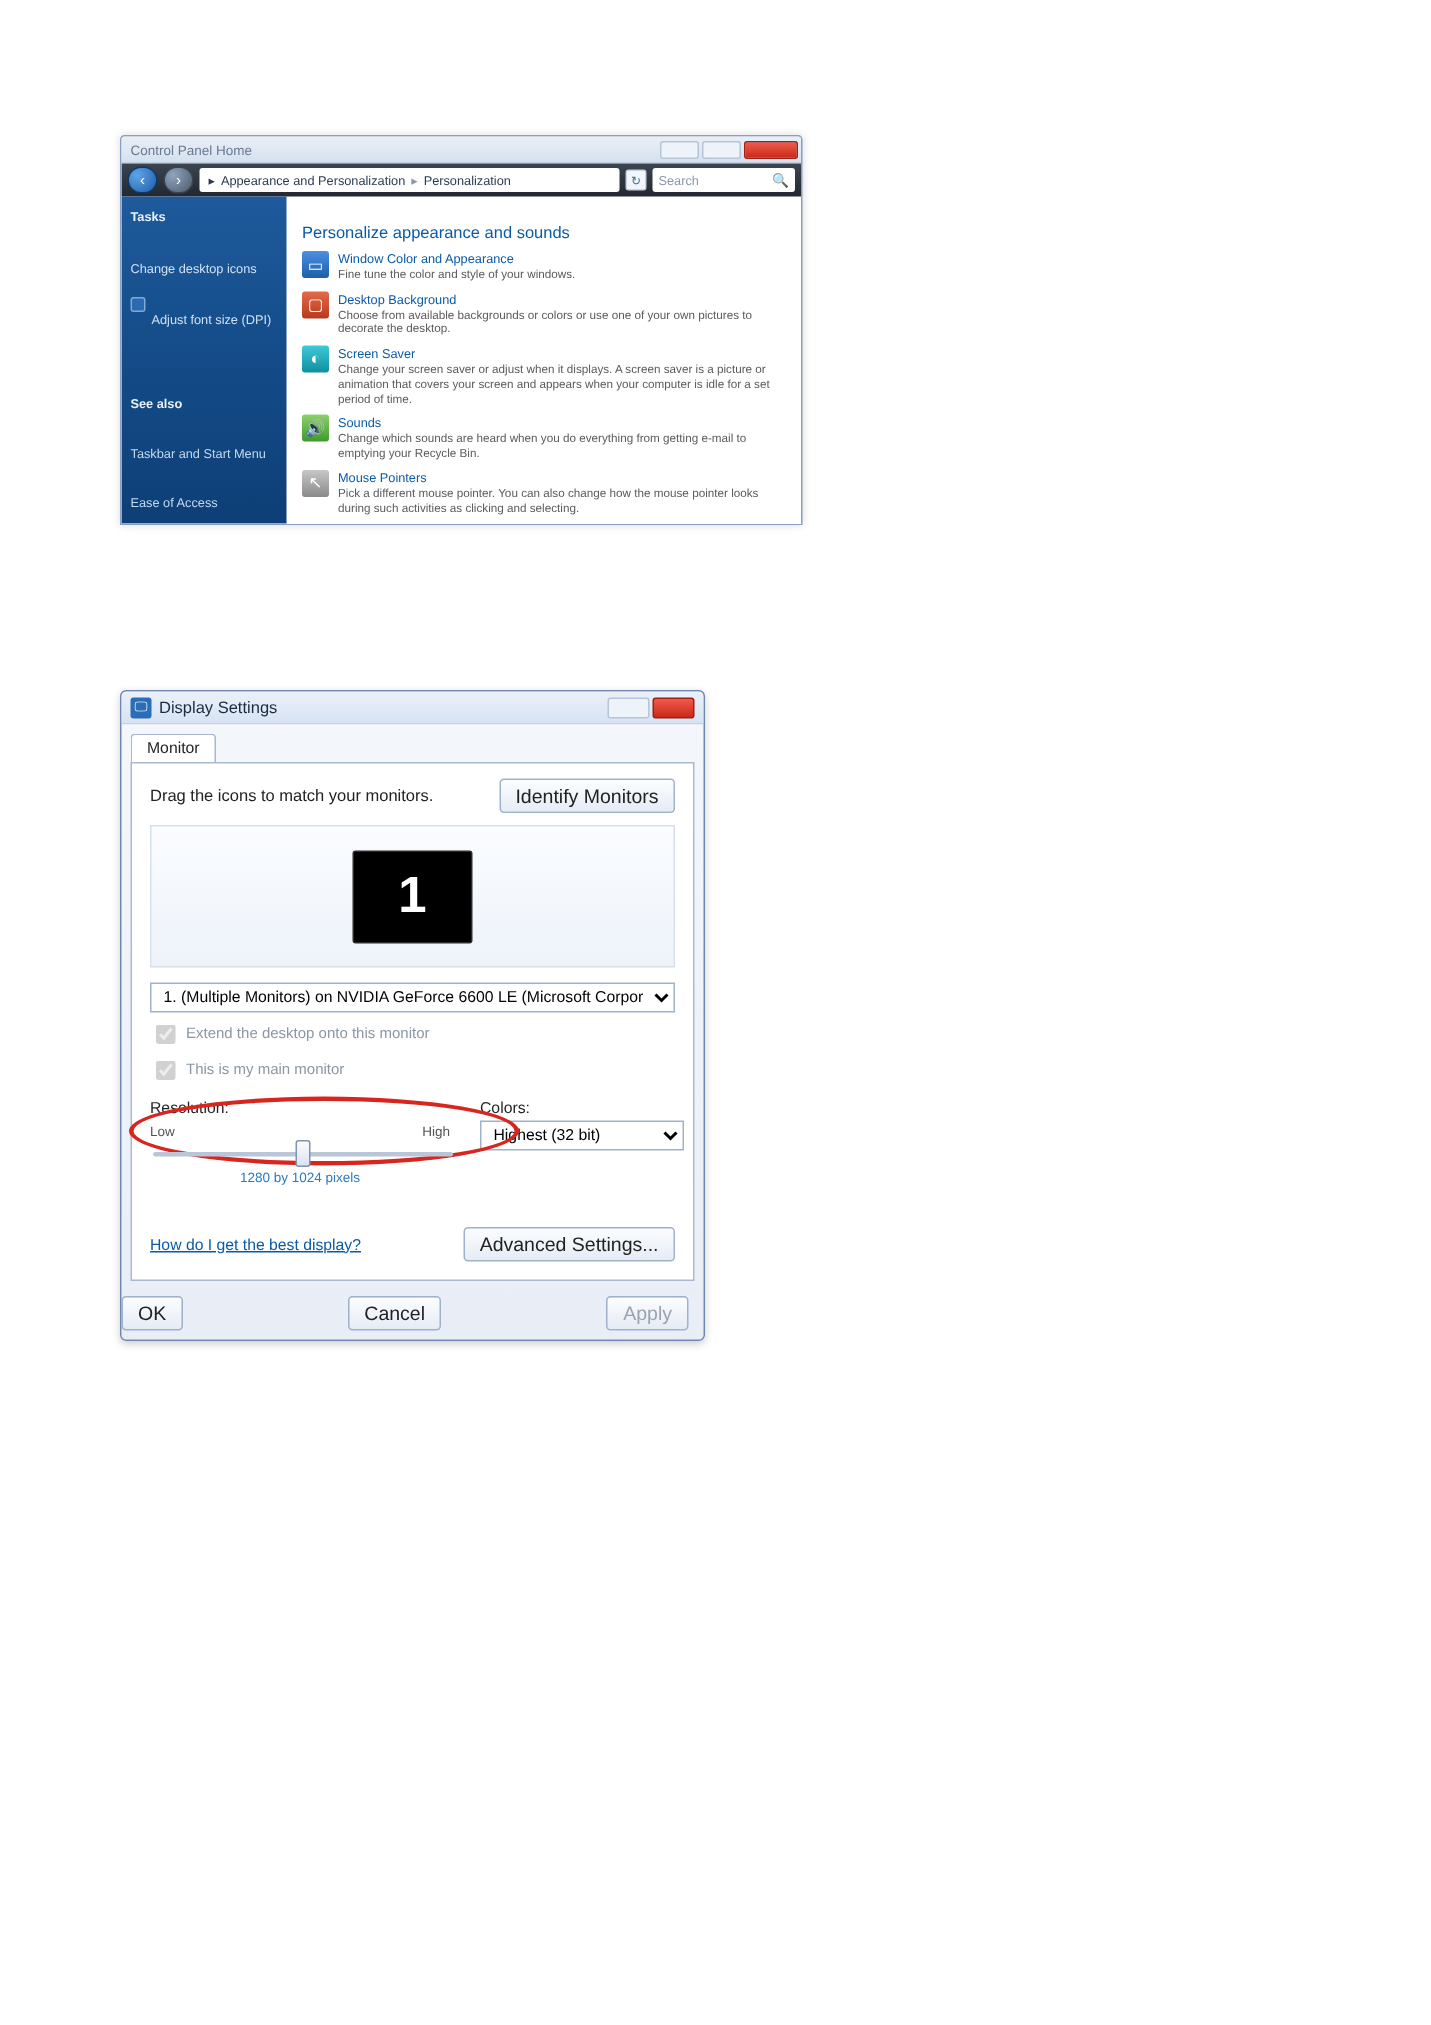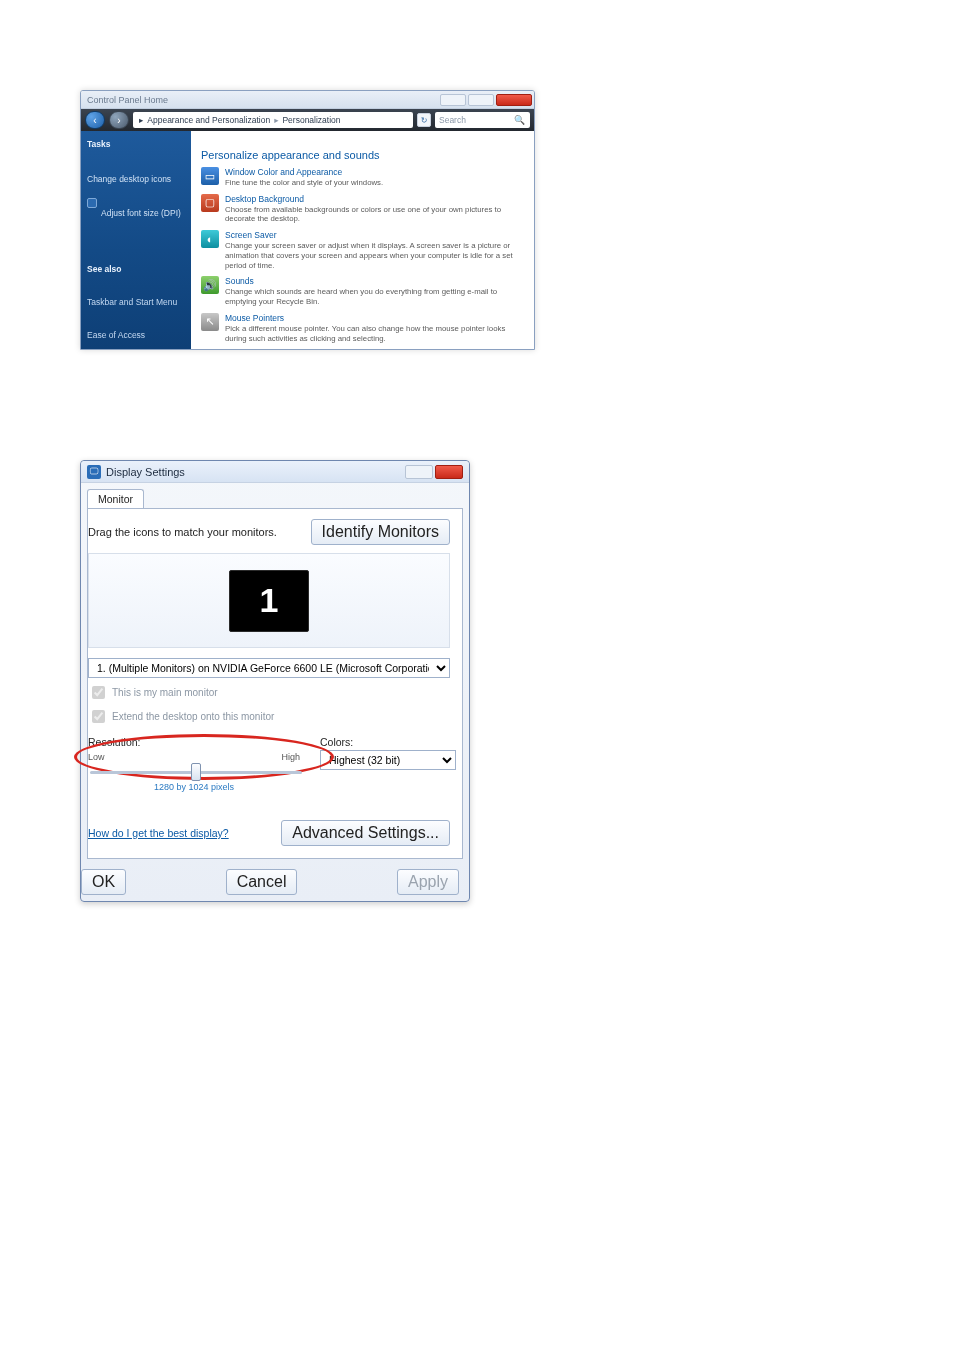--- a/index.html
+++ b/index.html
@@ -116,27 +116,27 @@
   .ds-cap.close{background:linear-gradient(#f05a4a,#c92a1a);border-color:#a01f12;}
   .tabstrip{display:flex;padding:6px 6px 0 6px;}
   .tab{
     border:1px solid #a9b8cf;border-bottom:none;
     padding:3px 10px;font-size:10.5px;background:#fff;border-radius:3px 3px 0 0;
   }
   .tabpanel{
     margin:0 6px 6px 6px;
     border:1px solid #a9b8cf;
     background:#fff;
-    padding:10px 12px 12px 0;
+    padding:10px 12px 12px 12px;
   }
   .row{display:flex;align-items:center;justify-content:space-between;}
   .btn{
     background:linear-gradient(#fcfdff,#e5ecf5);
     border:1px solid #9fb1cb;border-radius:3px;
-    padding:3px 10px;font-size:16px;color:#222;cursor:pointer;
+    padding:3px 10px;font-size:13px;color:#222;cursor:pointer;
   }
   .btn:disabled{color:#9aa3ae;}
   .mon-arena{
     margin:8px 0 10px 0;height:95px;border:1px solid #d7dfea;background:linear-gradient(#fafcff,#eef3fa);
     display:flex;align-items:center;justify-content:center;
   }
   .mon-big{
     width:80px;height:62px;background:#000;border:1px solid #2b2b2b;border-radius:2px;
     display:flex;align-items:center;justify-content:center;color:#fff;font-size:34px;font-weight:700;
   }
@@ -303,25 +303,25 @@
     </div>
 
     <div class="selline">
       <select class="full">
         <option>1. (Multiple Monitors) on NVIDIA GeForce 6600 LE (Microsoft Corporation - </option>
       </select>
     </div>
 
     <label class="chk">
       <input type="checkbox" checked="" disabled="" style="">
-      <span>This is my main monitor</span>
+      <span>Extend the desktop onto this monitor</span>
     </label>
     <label class="chk">
       <input type="checkbox" checked="" disabled="" style="">
-      <span>Extend the desktop onto this monitor</span>
+      <span>This is my main monitor</span>
     </label>
 
     <div class="pair">
       <div class="col" style="position:relative">
         <div class="red-circ"></div>
         <div class="lab">Resolution:</div>
         <div class="slider-wrap">
           <div class="sl-ends">
             <span>Low</span>
             <span>High</span>

